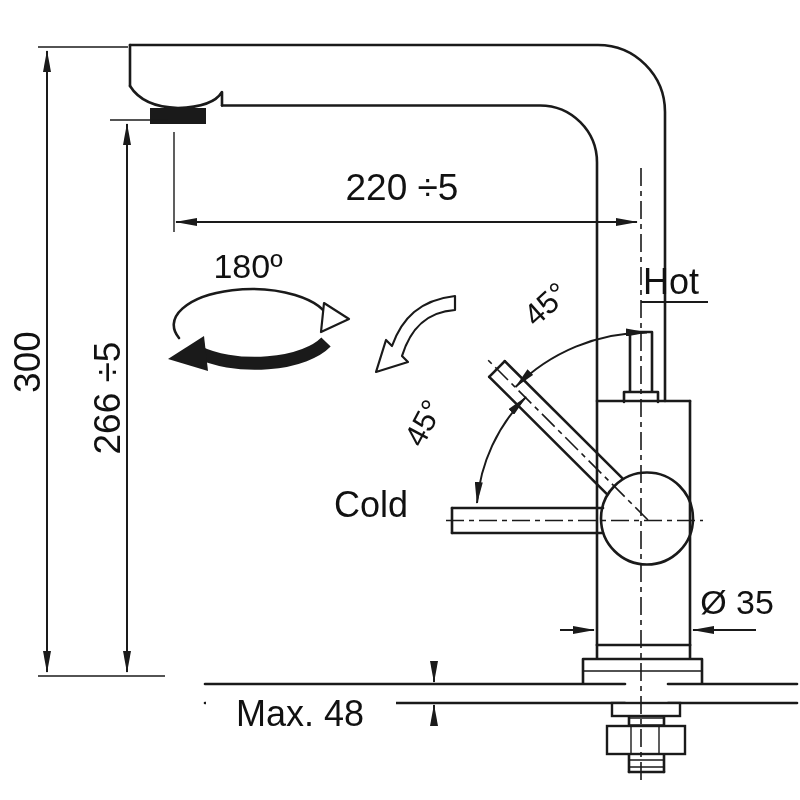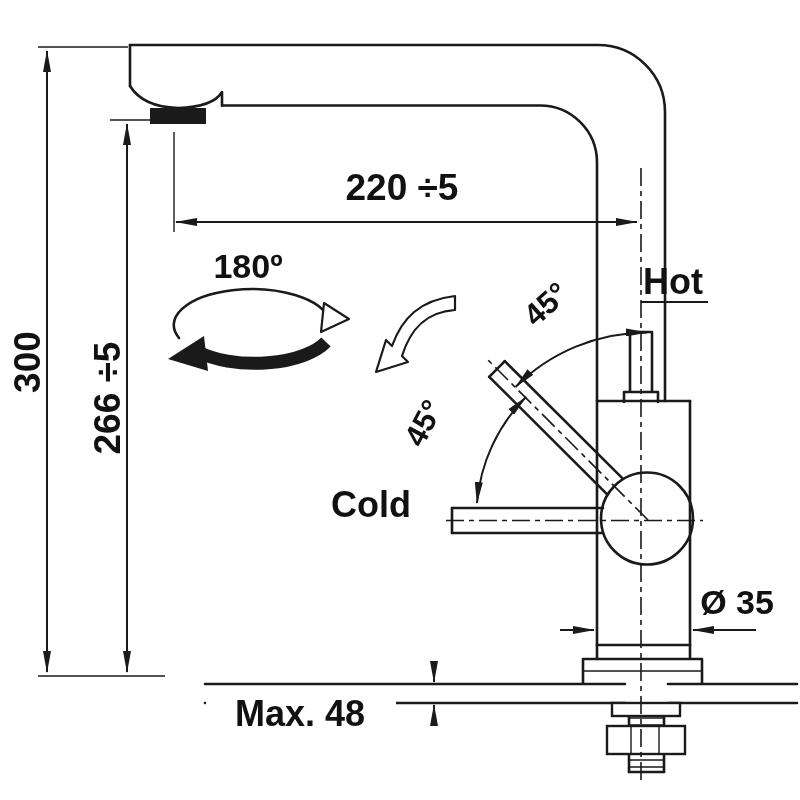--- a/index.html
+++ b/index.html
@@ -1,16 +1,16 @@
 <!DOCTYPE html>
 <html><head>
 <meta charset="utf-8">
 <style>
   html,body{margin:0;padding:0;background:#ffffff;}
-  .stage{width:800px;height:800px;position:relative;background:#fff;overflow:hidden;font-weight:bold;}
+  .stage{width:800px;height:800px;position:relative;background:#fff;overflow:hidden;}
   svg{display:block;}
   .outline{fill:none;stroke:#1a1a1a;stroke-width:2.6;stroke-linejoin:round;stroke-linecap:round;}
   .dim{fill:none;stroke:#1a1a1a;stroke-width:2;}
   .cl{fill:none;stroke:#1a1a1a;stroke-width:1.6;stroke-dasharray:18 5 5 5;}
   .thin{stroke-width:1.4;}
   .solid{fill:#1a1a1a;stroke:none;}
   .fillwhite{fill:#ffffff;stroke:#1a1a1a;stroke-width:2.4;}
   .openhead{fill:#ffffff;stroke:#1a1a1a;stroke-width:2.2;stroke-linejoin:round;}
   text{font-family:"Liberation Sans","DejaVu Sans",sans-serif;fill:#111111;}
   .t37{font-size:37px;}

